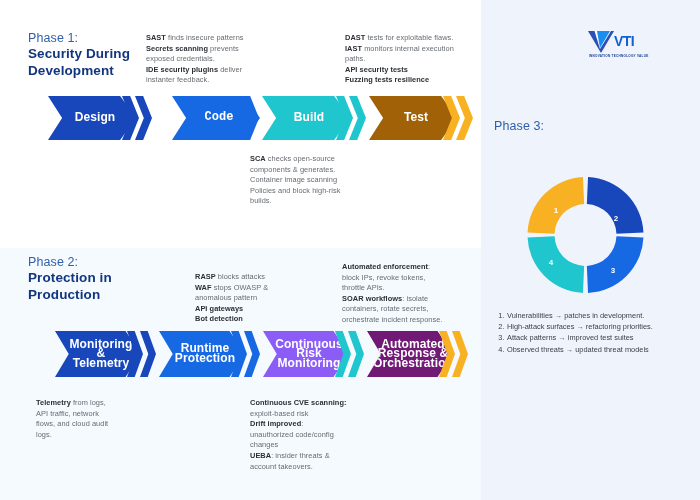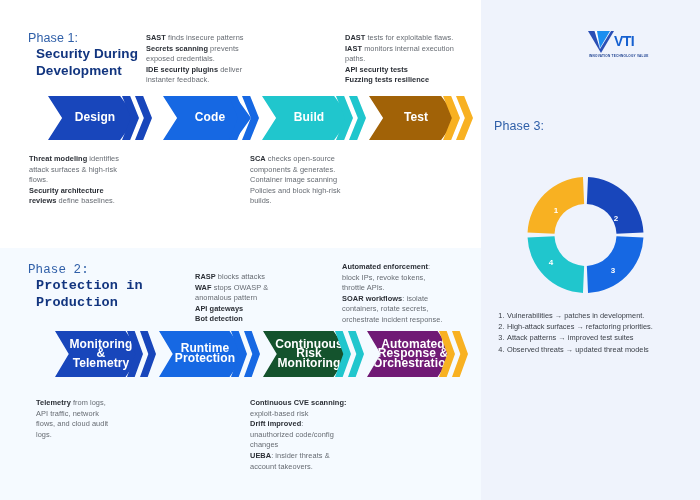--- a/index.html
+++ b/index.html
@@ -35,21 +35,20 @@
     font-weight: 400;
     line-height: 16px;
     letter-spacing: .1px;
   }
   .phase-title {
     font-size: 13.5px;
     color: #12357f;
     font-weight: 700;
     line-height: 16.5px;
     letter-spacing: .1px;
-    margin-left: 8px;
   }
 
   
   .note {
     position: absolute;
     font-size: 7.4px;
     line-height: 10.6px;
     color: #666b72;
     letter-spacing: .05px;
   }
@@ -143,21 +142,21 @@
 
     <div class="chev-group" style="left:0px; width:100px;">
       <div class="chev" style="left:0; width:88px; background:#1846bb;">
         <span>Design</span>
       </div>
       <div class="tick" style="left:74px; width:17px; background:#1846bb;"></div>
       <div class="tick2" style="left:87px; width:17px; background:#1846bb;"></div>
     </div>
 
     <div class="chev-group" style="left:107px; width:100px;">
-      <div class="chev" style="left:8px; width:88px; background:#1668e3;">
+      <div class="chev" style="left:17px; width:88px; background:#1668e3;font-family:Liberation Mono, monospace;">
         <span>Code</span>
       </div>
       <div class="tick" style="left:74px; width:17px; background:#1668e3;"></div>
       <div class="tick2" style="left:87px; width:17px; background:#1668e3;"></div>
     </div>
 
     <div class="chev-group" style="left:214px; width:100px;">
       <div class="chev" style="left:0; width:88px; background:#20c6cd;">
         <span>Build</span>
       </div>
@@ -167,24 +166,23 @@
 
     <div class="chev-group" style="left:321px; width:100px;">
       <div class="chev" style="left:0; width:88px; background:#a16207;">
         <span>Test</span>
       </div>
       <div class="tick" style="left:74px; width:17px; background:#f8b122;"></div>
       <div class="tick2" style="left:87px; width:17px; background:#f8b122;"></div>
     </div>
   </div>
 
-  <div class="note" style="left:29px; top:154px; width:160px;"><b>Threat modeling</b> identifies<br>attack surfaces &amp; high-risk<br>flows.<br><b>Security architecture</b><br><b>reviews</b> define baselines.</div>
   <div class="note" style="left:250px; top:154px; width:160px;"><b>SCA</b> checks open-source<br>components &amp; generates.<br>Container image scanning<br>Policies and block high-risk<br>builds.</div>
 
-  <div class="phase-head" style="left:28px; top:262px;font-family:Liberation Mono, monospace;">
+  <div class="phase-head" style="left:28px; top:254px;">
     <div class="phase-kicker">Phase 2:</div>
     <div class="phase-title">Protection in</div>
     <div class="phase-title">Production</div>
   </div>
 
   <div class="note" style="left:152px; top:272px; width:170px;margin-left:43px;"><b>RASP</b> blocks attacks<br><b>WAF</b> stops OWASP &amp;<br>anomalous pattern<br><b>API gateways</b><br><b>Bot detection</b></div>
   <div class="note" style="left:342px; top:262px; width:145px;"><b>Automated enforcement</b>:<br>block IPs, revoke tokens,<br>throttle APIs.<br><b>SOAR workflows</b>: isolate<br>containers, rotate secrets,<br>orchestrate incident response.</div>
 
   <div class="flow" style="left:55px; top:331px; width:410px; height:46px;">
     <div class="chev-group" style="left:0px; width:100px;">
@@ -195,21 +193,21 @@
       <div class="tick2" style="left:85px; width:16px; background:#1846bb;"></div>
     </div>
     <div class="chev-group" style="left:104px; width:100px;">
       <div class="chev" style="left:0; width:86px; background:#1668e3;">
         <span>Runtime<br>Protection</span>
       </div>
       <div class="tick" style="left:72px; width:16px; background:#1668e3;"></div>
       <div class="tick2" style="left:85px; width:16px; background:#1668e3;"></div>
     </div>
     <div class="chev-group" style="left:208px; width:100px;">
-      <div class="chev" style="left:0; width:86px; background:#14532d;">
+      <div class="chev" style="left:0; width:86px; background:#8b5cf6;">
         <span>Continuous<br>Risk<br>Monitoring</span>
       </div>
       <div class="tick" style="left:72px; width:16px; background:#20c6cd;"></div>
       <div class="tick2" style="left:85px; width:16px; background:#20c6cd;"></div>
     </div>
     <div class="chev-group" style="left:312px; width:100px;">
       <div class="chev" style="left:0; width:86px; background:#701a75;">
         <span>Automated<br>Response &amp;<br>Orchestration</span>
       </div>
       <div class="tick" style="left:72px; width:16px; background:#f8b122;"></div>

